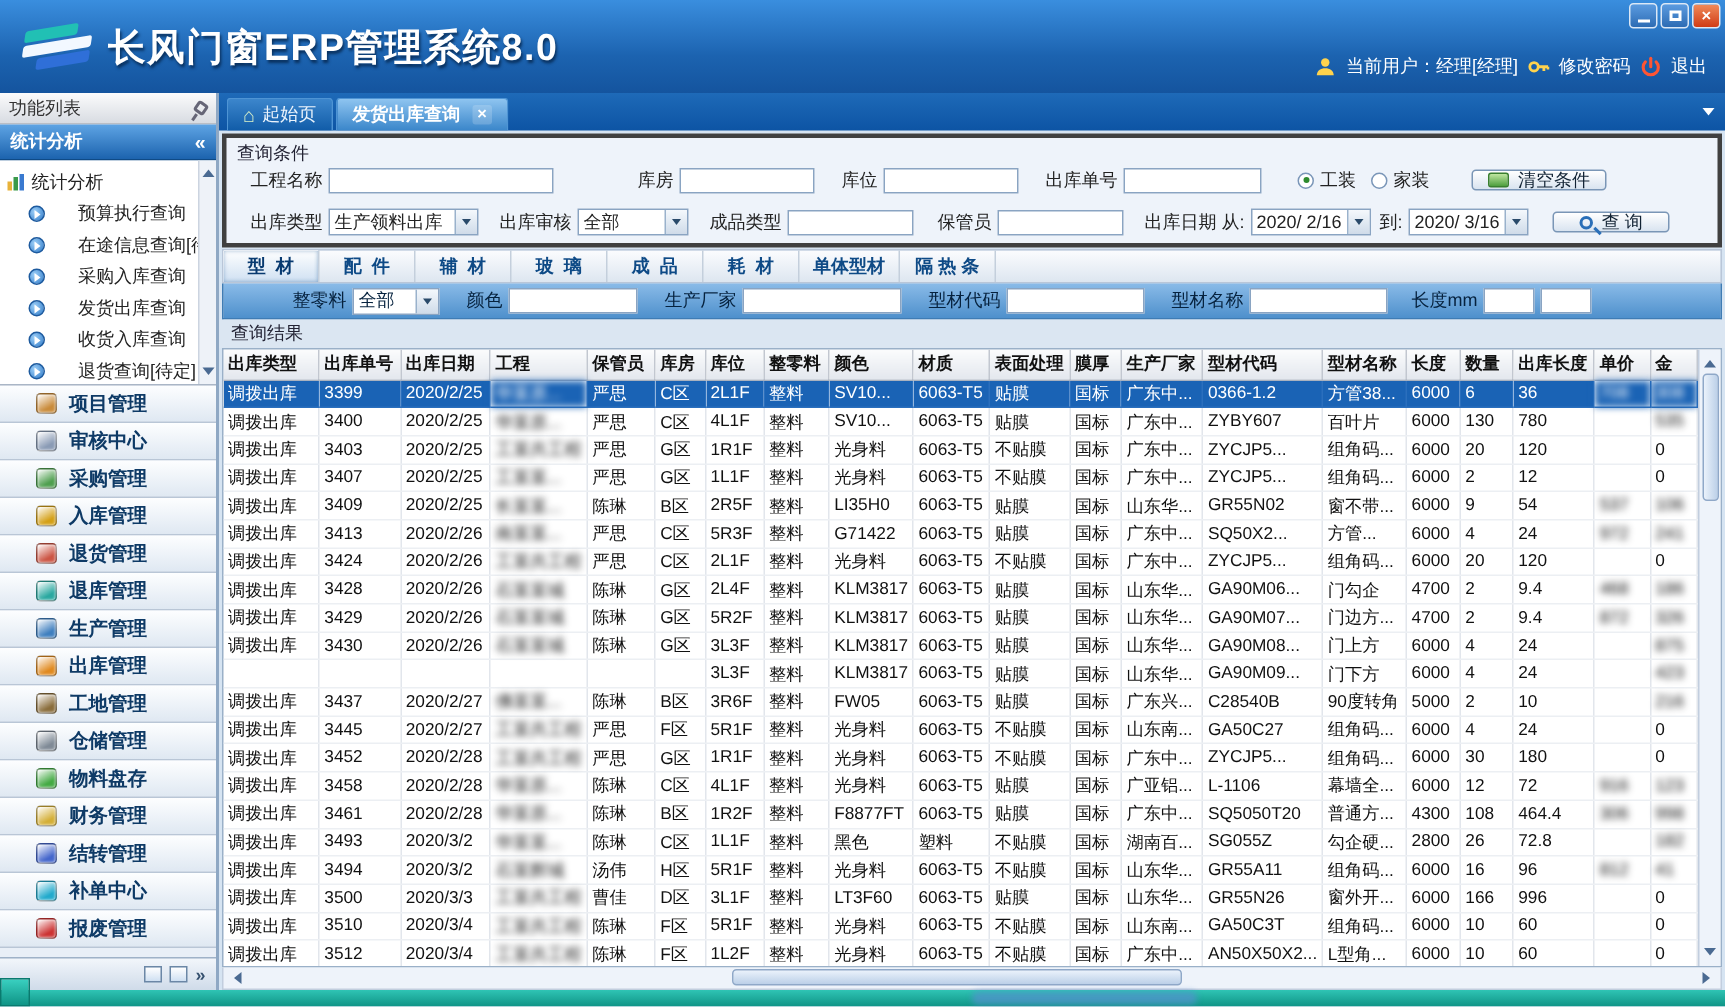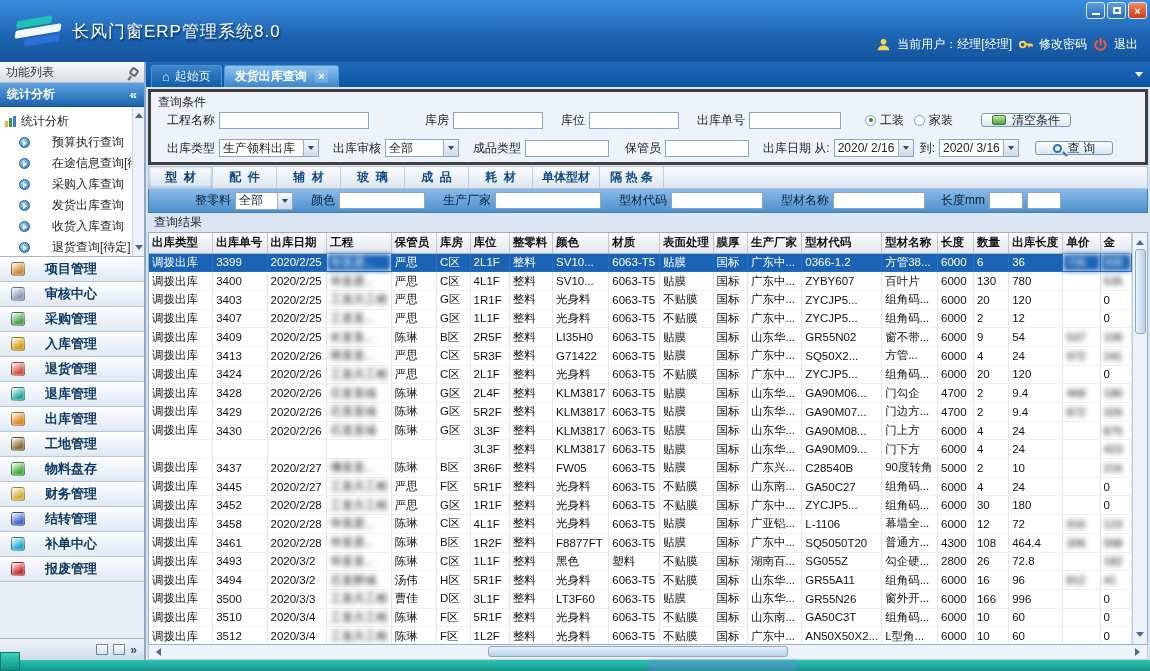--- a/index.html
+++ b/index.html
@@ -7,21 +7,21 @@
   body{font-family:"Liberation Sans","DejaVu Sans",sans-serif;background:#d4e2f2;font-size:12px}
   .window{width:1150px;height:671px;display:flex;flex-direction:column;position:relative;background:#d4e2f2}
 
   
   .titlebar{height:62px;flex:none;background:linear-gradient(180deg,#3a8ede 0%,#1c63b0 60%,#14549e 100%);position:relative;display:flex;align-items:center;padding-left:16px}
   .logo{display:flex;flex-direction:column;gap:2px;transform:skewX(-18deg) rotate(-10deg);margin-right:12px}
   .logo i{display:block;border-radius:2px}
   .logo .l1{width:34px;height:8px;background:#21c0b4}
   .logo .l2{width:44px;height:8px;background:#f2f8ff}
   .logo .l3{width:34px;height:8px;background:#2f6fd8;align-self:flex-end}
-  .app-title{font-size:17px;font-weight:normal;color:#fff;letter-spacing:1px;text-shadow:1px 2px 2px rgba(6,40,80,.85)}
+  .app-title{font-size:25px;font-weight:bold;color:#fff;letter-spacing:1px;text-shadow:1px 2px 2px rgba(6,40,80,.85)}
   .win-controls{position:absolute;top:2px;right:3px;display:flex;gap:2px}
   .wbtn{width:19px;height:17px;border:1px solid #dce8f6;border-radius:3px;background:linear-gradient(#5b9be0,#2d6cb4);display:flex;align-items:center;justify-content:center;color:#fff;font-size:11px;font-weight:bold;cursor:pointer}
   .wbtn.close{background:linear-gradient(#f08a5a,#d03c15)}
   .g-min{display:block;width:8px;height:2px;background:#fff;margin-top:7px}
   .g-max{display:block;width:8px;height:7px;border:2px solid #fff}
   .user-strip{position:absolute;right:12px;top:36px;display:flex;align-items:center;gap:6px;color:#fff}
   .user-strip a{color:#fff;text-decoration:none;cursor:pointer}
   .hico{width:15px;height:15px;display:inline-block;flex:none}
 
   
@@ -39,21 +39,21 @@
   .chart-ic{display:inline-flex;align-items:flex-end;gap:1px;height:11px}
   .chart-ic i{display:block;width:3px}
   .chart-ic .b1{height:6px;background:#e8b23a}.chart-ic .b2{height:9px;background:#3a9a4a}.chart-ic .b3{height:11px;background:#3a7ad0}
   .titem{display:flex;align-items:center;gap:22px;height:21px;color:#222;padding-left:14px;cursor:pointer;white-space:nowrap}
   .tdot{width:11px;height:11px;flex:none;border-radius:50%;background:radial-gradient(circle at 35% 35%,#9ed0f8,#2f7ac8);border:1px solid #1d5a9e;position:relative}
   .tdot::after{content:'';position:absolute;left:3px;top:2px;border-top:3px solid transparent;border-bottom:3px solid transparent;border-left:4px solid #fff}
   .tree-sb{position:absolute;right:0;top:0;bottom:0;width:12px;background:#eef2f8;border-left:1px solid #ccd4e0;display:flex;flex-direction:column;justify-content:space-between;align-items:center;padding:2px 0}
   .tri-up{width:0;height:0;border:4px solid transparent;border-bottom:5px solid #4a6a92}
   .tri-down{width:0;height:0;border:4px solid transparent;border-top:5px solid #4a6a92}
   #side-menu{flex:1;display:flex;flex-direction:column;min-height:0;overflow:hidden}
-  .mitem{height:25px;flex:none;background:linear-gradient(#fdfeff,#dfe8f2);border-bottom:1px solid #b9c6d6;display:flex;align-items:center;gap:20px;padding-left:11px;font-size:13px;font-weight:bold;color:#0e3a66;cursor:pointer}
+  .mitem{height:25px;flex:none;background:linear-gradient(#fdfeff,#dfe8f2);border-bottom:1px solid #b9c6d6;display:flex;align-items:center;gap:8px;padding-left:24px;font-size:13px;font-weight:bold;color:#0e3a66;cursor:pointer}
   .micon{width:14px;height:14px;flex:none;border-radius:3px;border:1px solid rgba(0,0,0,.28);box-shadow:inset 0 0 2px rgba(255,255,255,.9)}
   .side-toolbar{height:22px;flex:none;background:linear-gradient(#f2f6fb,#cfdbe9);border-top:1px solid #9fb2c8;display:flex;align-items:center;justify-content:flex-end;gap:5px;padding:0 7px;color:#35506e}
   .sico{width:12px;height:11px;border:1px solid #6b87a6;background:linear-gradient(#ffffff,#cfe0f2);display:inline-block}
   .more{font-weight:bold;cursor:pointer}
 
   
   .main{flex:1;display:flex;flex-direction:column;min-width:0;min-height:0;background:#d6e4f2}
   .tabbar{height:25px;flex:none;background:linear-gradient(#1e6ab8,#0d54a4);display:flex;align-items:flex-end;padding-left:5px;position:relative}
   .tab{height:22px;display:flex;align-items:center;gap:5px;padding:0 10px;color:#eaf3fc;background:linear-gradient(#3c86cc,#115ca8);border:1px solid #4e94d4;border-bottom:none;border-radius:3px 3px 0 0;margin-right:2px;cursor:pointer;white-space:nowrap}
   .tab.active{background:linear-gradient(#8ec4f0,#3a86ca);color:#fff;font-weight:bold}
@@ -216,26 +216,34 @@
           </div>
           <div class="mitem">
             <span class="micon" style="background: linear-gradient(150deg, rgb(255, 255, 255) 0%, rgb(204, 85, 68) 70%);"></span>
             <span>退货管理</span>
           </div>
           <div class="mitem">
             <span class="micon" style="background: linear-gradient(150deg, rgb(255, 255, 255) 0%, rgb(42, 168, 160) 70%);"></span>
             <span>退库管理</span>
           </div>
           <div class="mitem">
+            <span class="micon" style="background: linear-gradient(150deg, rgb(255, 255, 255) 0%, rgb(63, 127, 191) 70%);"></span>
+            <span>生产管理</span>
+          </div>
+          <div class="mitem">
             <span class="micon" style="background: linear-gradient(150deg, rgb(255, 255, 255) 0%, rgb(224, 138, 32) 70%);"></span>
             <span>出库管理</span>
           </div>
           <div class="mitem">
             <span class="micon" style="background: linear-gradient(150deg, rgb(255, 255, 255) 0%, rgb(138, 109, 59) 70%);"></span>
             <span>工地管理</span>
+          </div>
+          <div class="mitem">
+            <span class="micon" style="background: linear-gradient(150deg, rgb(255, 255, 255) 0%, rgb(127, 138, 150) 70%);"></span>
+            <span>仓储管理</span>
           </div>
           <div class="mitem">
             <span class="micon" style="background: linear-gradient(150deg, rgb(255, 255, 255) 0%, rgb(68, 170, 68) 70%);"></span>
             <span>物料盘存</span>
           </div>
           <div class="mitem">
             <span class="micon" style="background: linear-gradient(150deg, rgb(255, 255, 255) 0%, rgb(212, 175, 55) 70%);"></span>
             <span>财务管理</span>
           </div>
           <div class="mitem">

